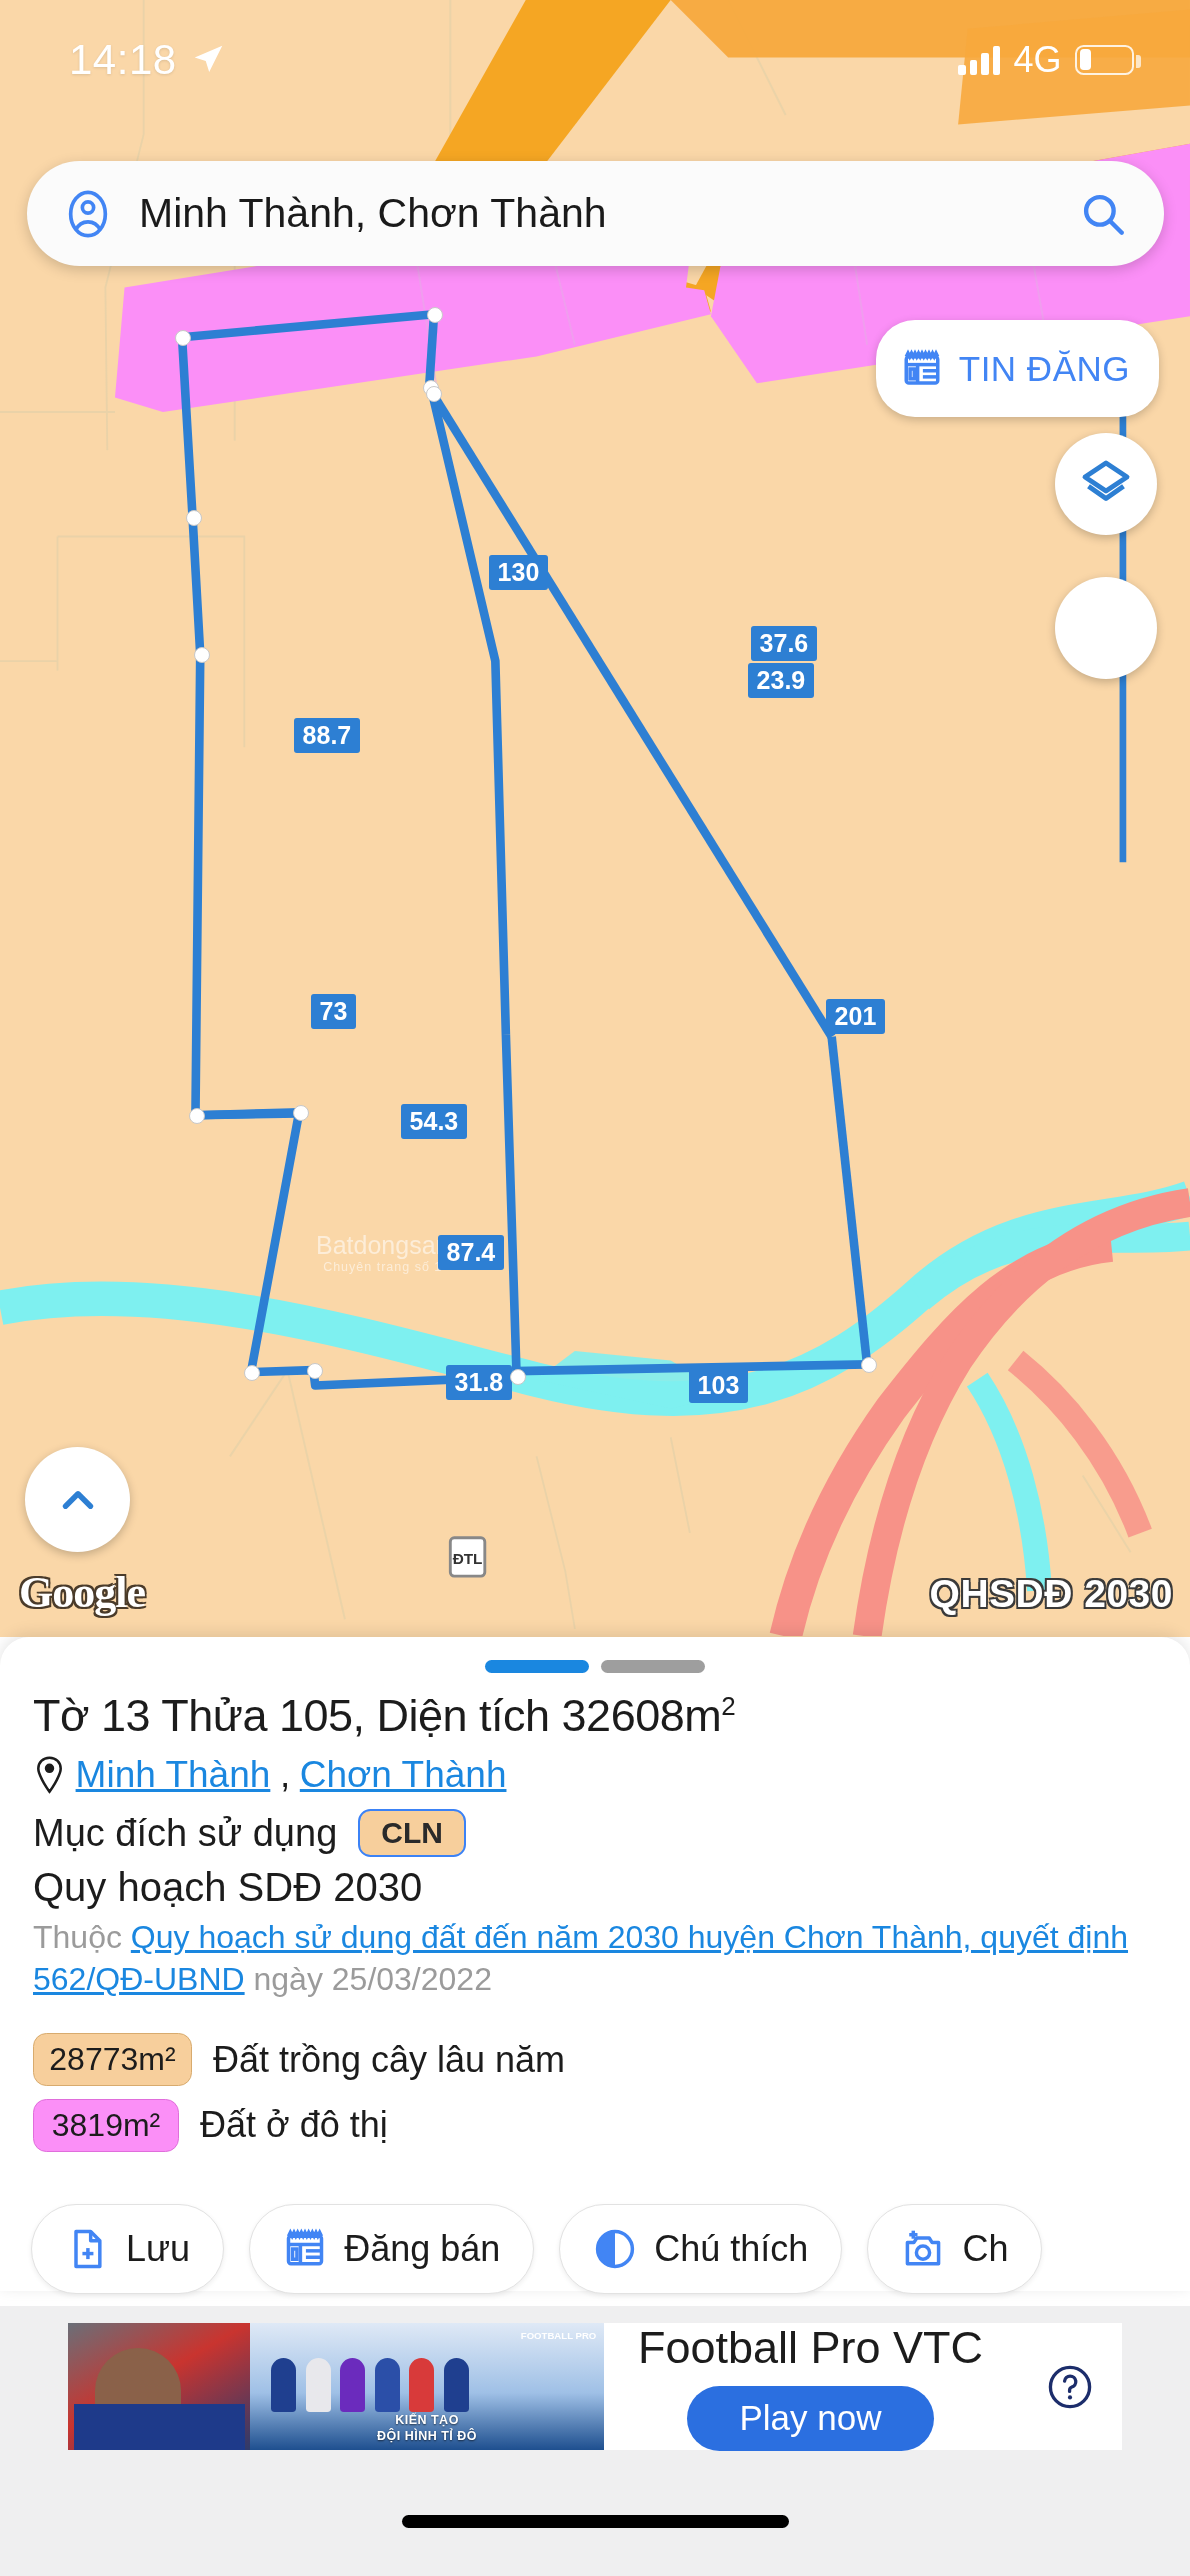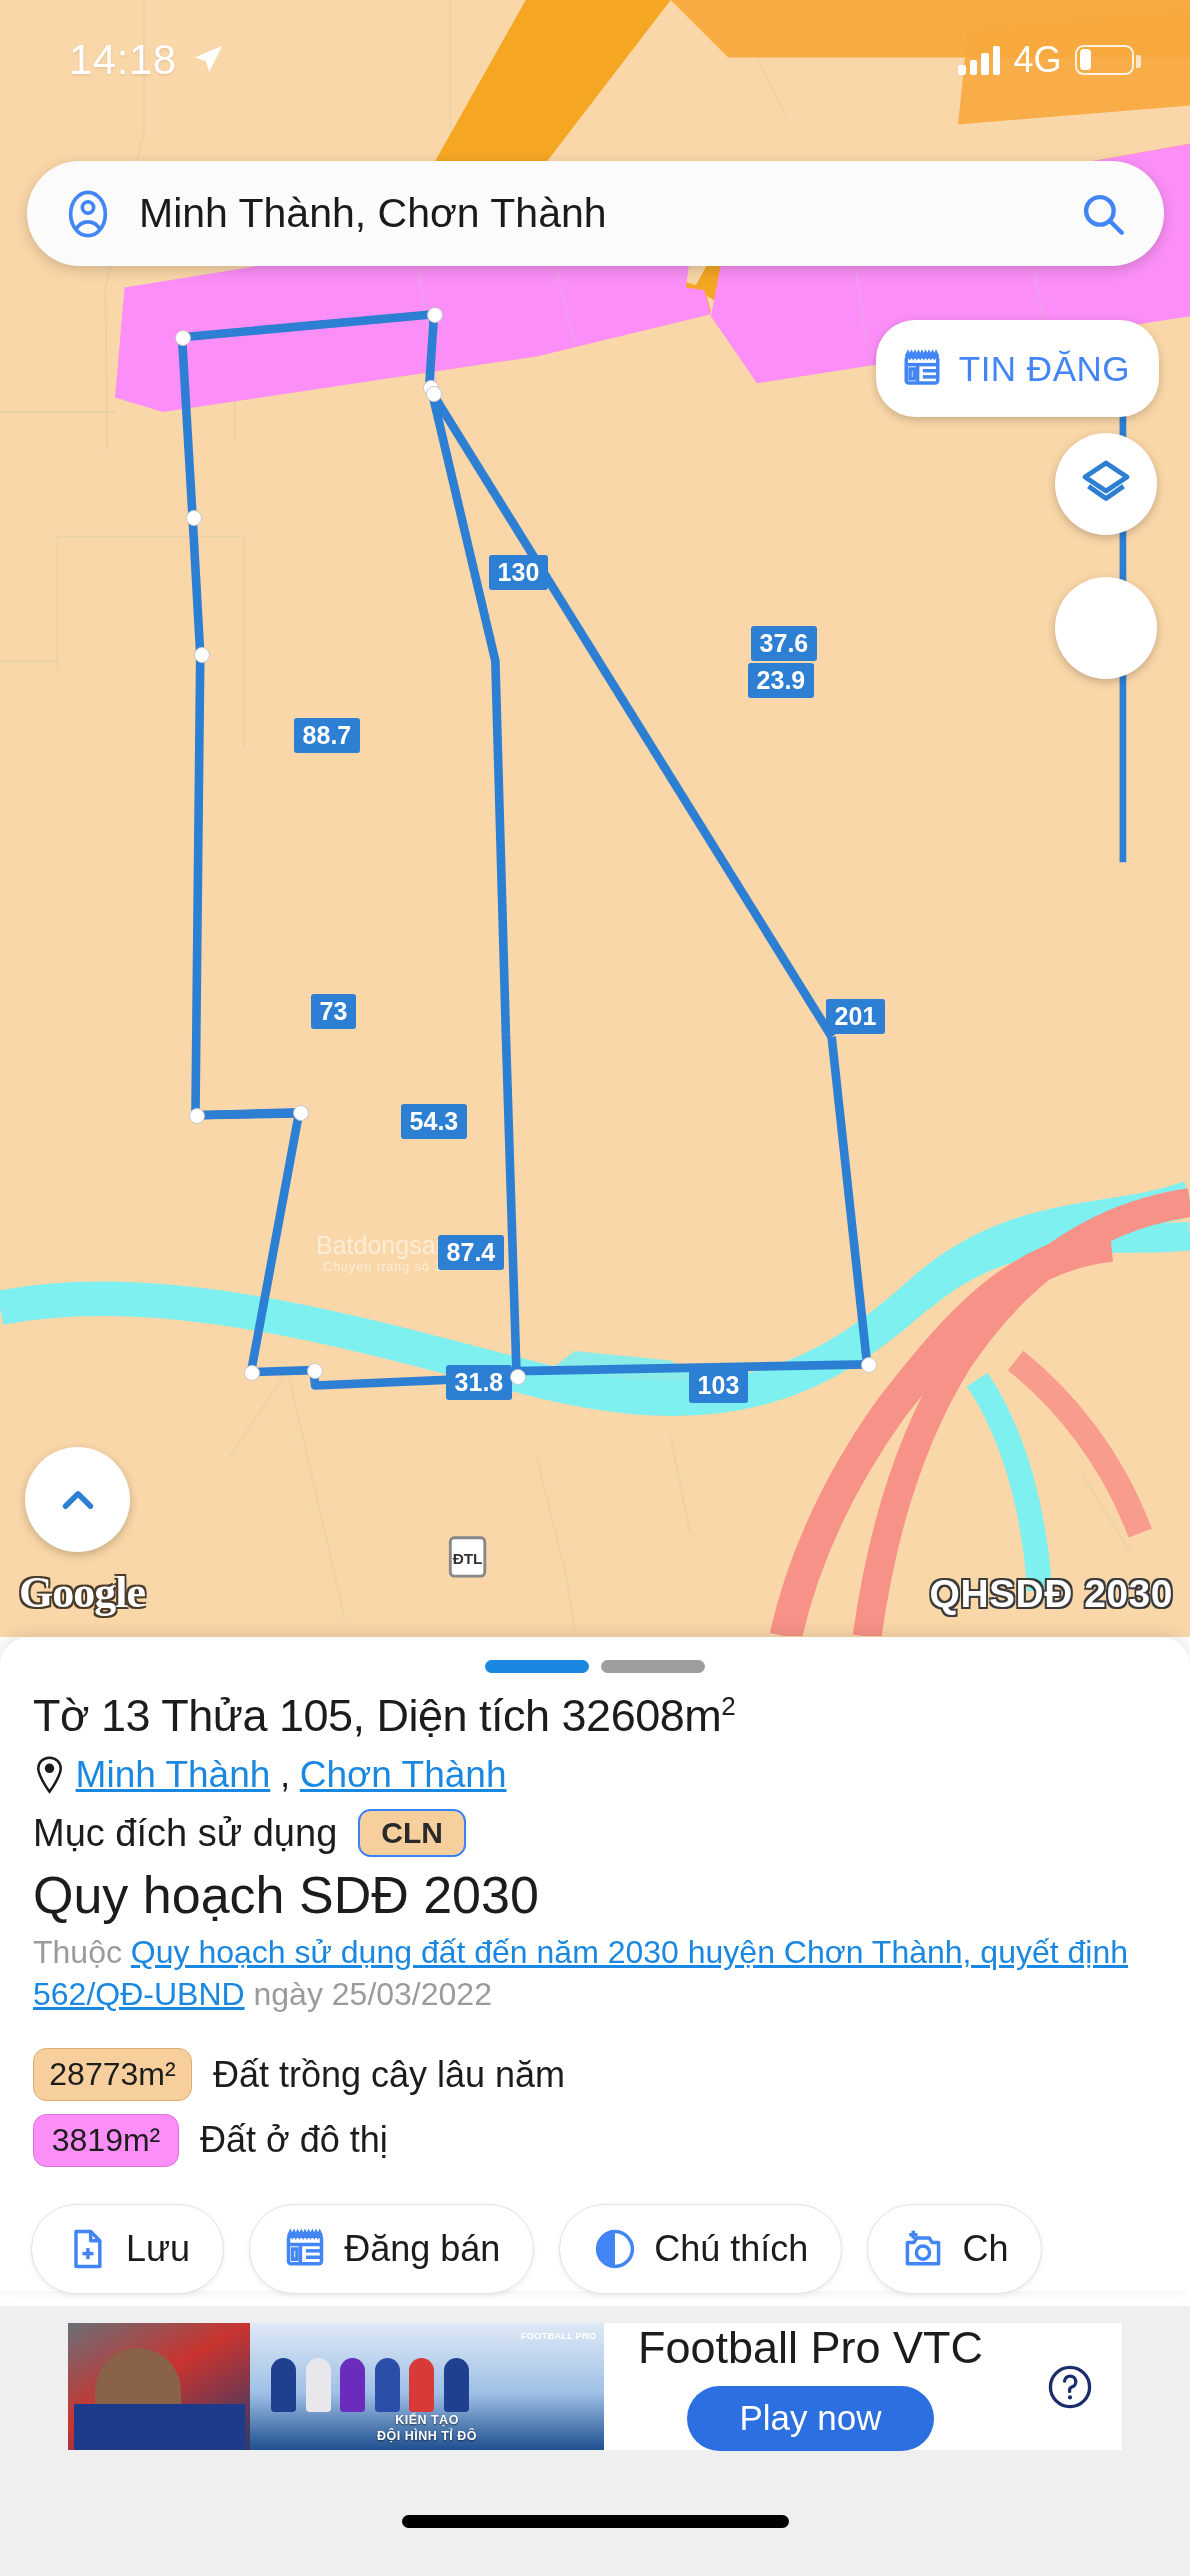--- a/index.html
+++ b/index.html
@@ -130,21 +130,21 @@
   .loc-row { display: flex; align-items: center; gap: 9.6px; margin-top: 11.5px; }
   .loc-link { font-size: 37px; color: #1a87e0; text-decoration: underline; }
   .loc-sep { font-size: 37px; color: #1c1c1c; }
 
   .purpose-row { display: flex; align-items: center; gap: 21px; margin-top: 13.4px; }
   .purpose-label { font-size: 38px; color: #1c1c1c; }
   .cln-badge {
     background: #f7cf9c; border: 2px solid #3b82f6; border-radius: 12.5px;
     padding: 4.8px 21px; font-size: 30px; color: #2a2a2a; font-weight: 600;
   }
-  .plan-title { font-size: 52px; color: #1c1c1c; margin-top: 7.7px; }
+  .plan-title { font-size: 40px; color: #1c1c1c; margin-top: 7.7px; }
   .plan-desc { font-size: 32px; color: #9b9b9b; margin-top: 7.7px; line-height: 1.3; }
   .plan-desc a { color: #1a87e0; text-decoration: underline; }
 
   .legend { margin-top: 33px; }
   .legend-row { display: flex; align-items: center; gap: 21px; margin-bottom: 13.4px; }
   .legend-chip {
     min-width: 146px; text-align: center; border-radius: 13.4px;
     padding: 6.7px 15.3px; font-size: 32px; color: #1c1c1c; font-weight: 500;
   }
   .legend-chip.c-orange { background: #f7cf9c; border: 1px solid #d8ab6e; }

